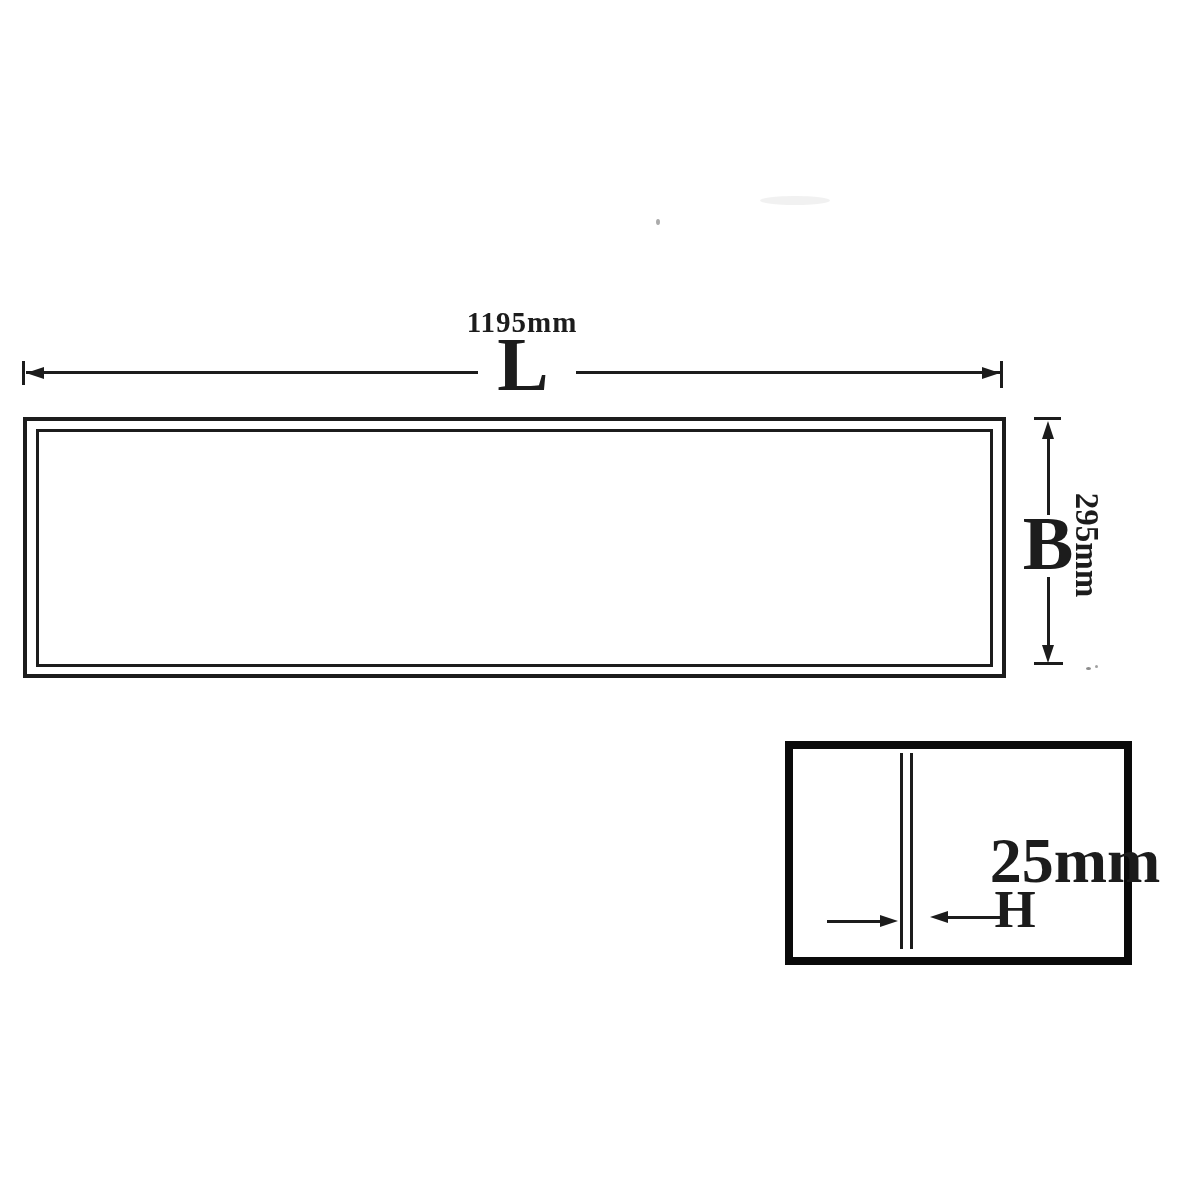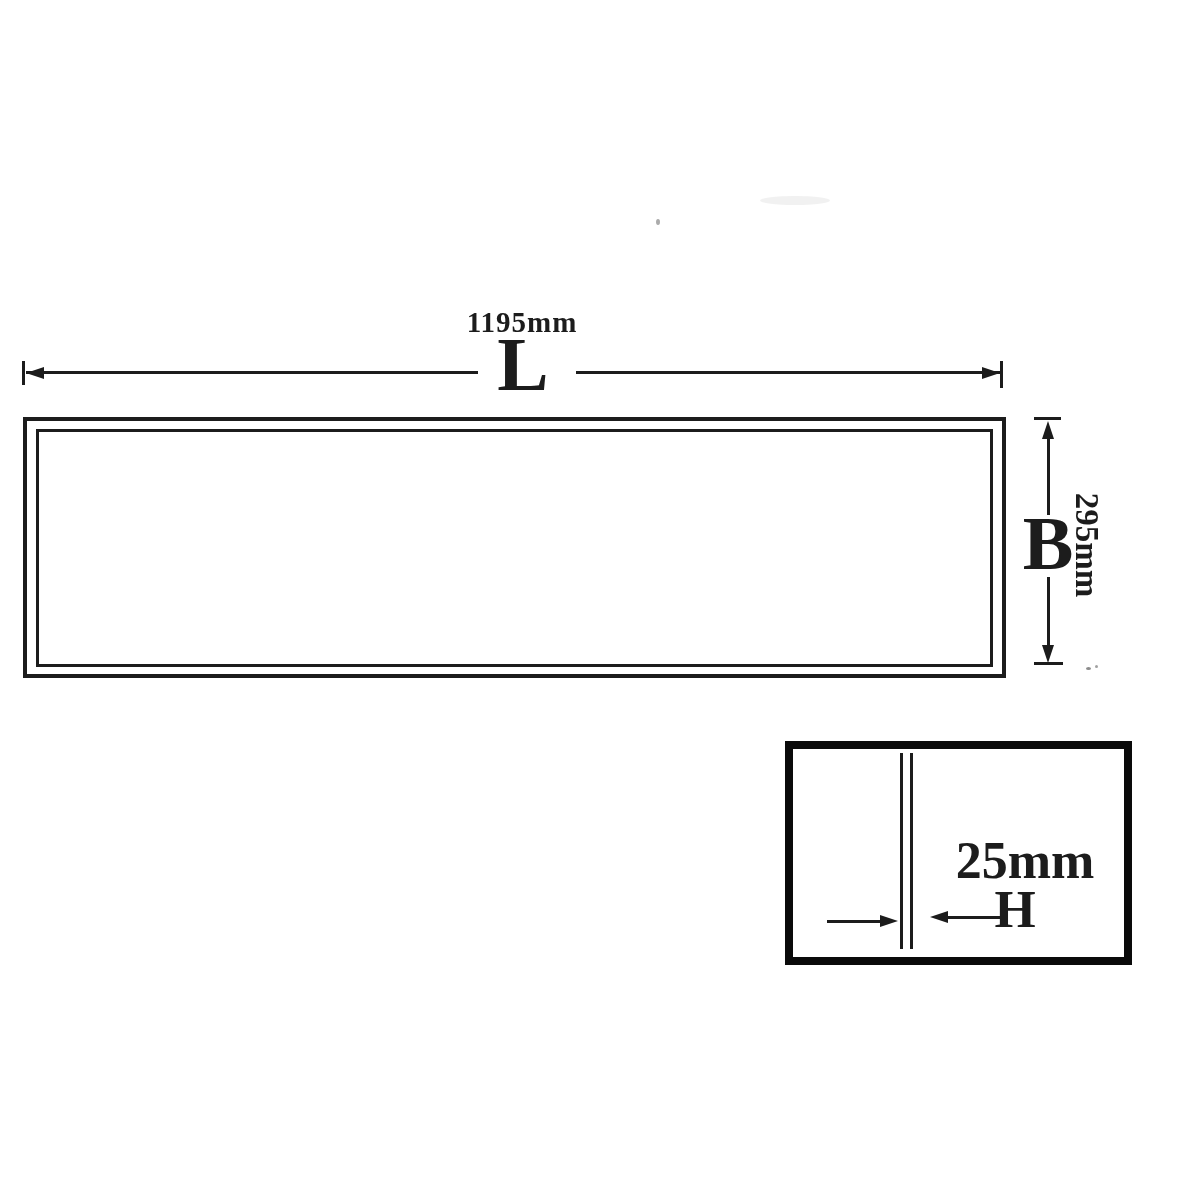--- a/index.html
+++ b/index.html
@@ -42,21 +42,21 @@
   .r-line-lower  { left: 1047px; top: 577px; width: 3px; height: 70px; }
   .r-head-down   { left: 1042px; top: 645px; border-left: 6px solid transparent; border-right: 6px solid transparent; border-top: 18px solid var(--ink); }
   .r-tick-bottom { left: 1034px; top: 662px; width: 29px; height: 3px; }
   .lbl-width-symbol { left: 1008px; top: 505px; width: 80px; font-size: 76px; line-height: 76px; }
   .lbl-width-value  { left: 1027px; top: 527px; width: 120px; height: 36px; font-size: 33px; line-height: 36px; transform: rotate(90deg); }
 
   
   .detail-box { left: 785px; top: 741px; width: 347px; height: 224px; border: 8px solid #0a0a0a; box-sizing: border-box; background: var(--paper); }
   .d-line-a { left: 900px; top: 753px; width: 3px; height: 196px; }
   .d-line-b { left: 910px; top: 753px; width: 3px; height: 196px; }
-  .lbl-height-value  { left: 935px; top: 837px; width: 180px; font-size: 52px; line-height: 47px; }
+  .lbl-height-value  { left: 985px; top: 837px; width: 180px; font-size: 64px; line-height: 47px; }
   .lbl-height-symbol { left: 975px; top: 883px; width: 80px; font-size: 53px; line-height: 53px; }
   .d-arrow-left-line  { left: 827px; top: 920px; width: 56px; height: 3px; }
   .d-head-right-point { left: 880px; top: 915px; border-top: 6px solid transparent; border-bottom: 6px solid transparent; border-left: 18px solid var(--ink); }
   .d-head-left-point  { left: 930px; top: 911px; border-top: 6px solid transparent; border-bottom: 6px solid transparent; border-right: 18px solid var(--ink); }
   .d-arrow-right-line { left: 945px; top: 916px; width: 55px; height: 3px; }
 
   
   .speck-1 { left: 656px; top: 219px; width: 4px; height: 6px; background: #8f8f8f; border-radius: 50%; opacity: .75; }
   .speck-2 { left: 1086px; top: 667px; width: 5px; height: 3px; background: #6f6f6f; border-radius: 50%; opacity: .8; }
   .speck-3 { left: 1095px; top: 665px; width: 3px; height: 3px; background: #8a8a8a; border-radius: 50%; opacity: .8; }

